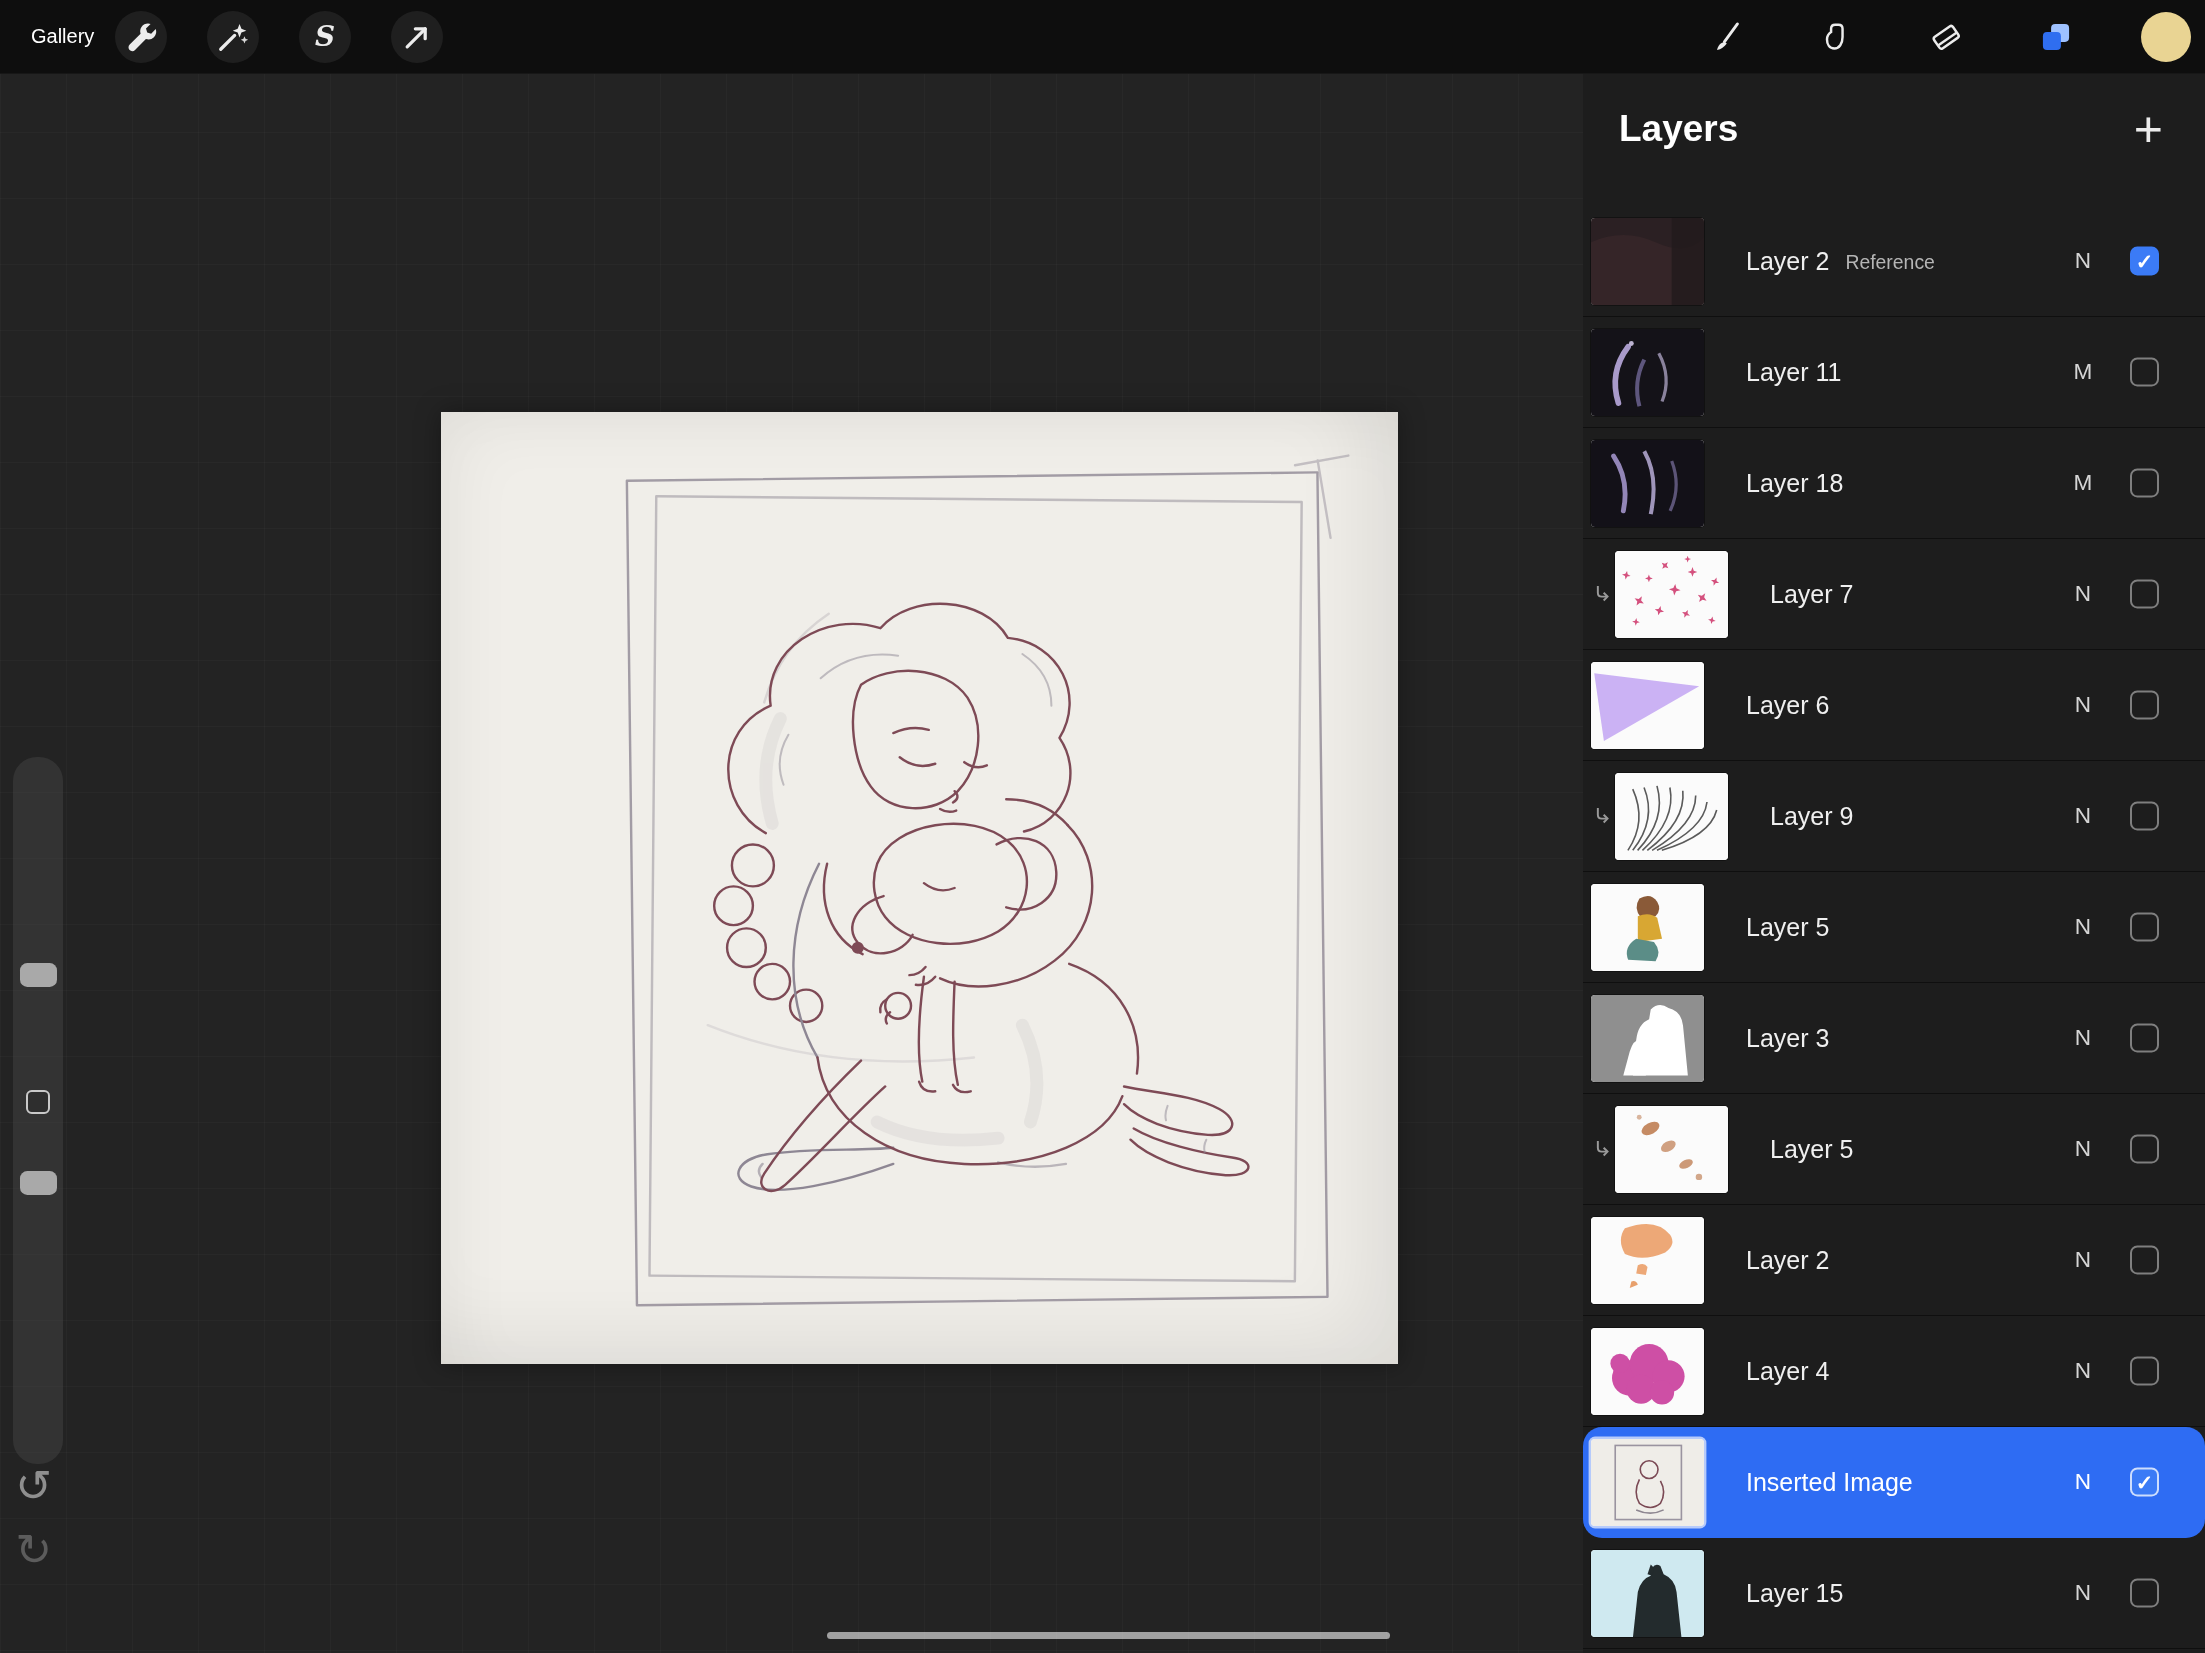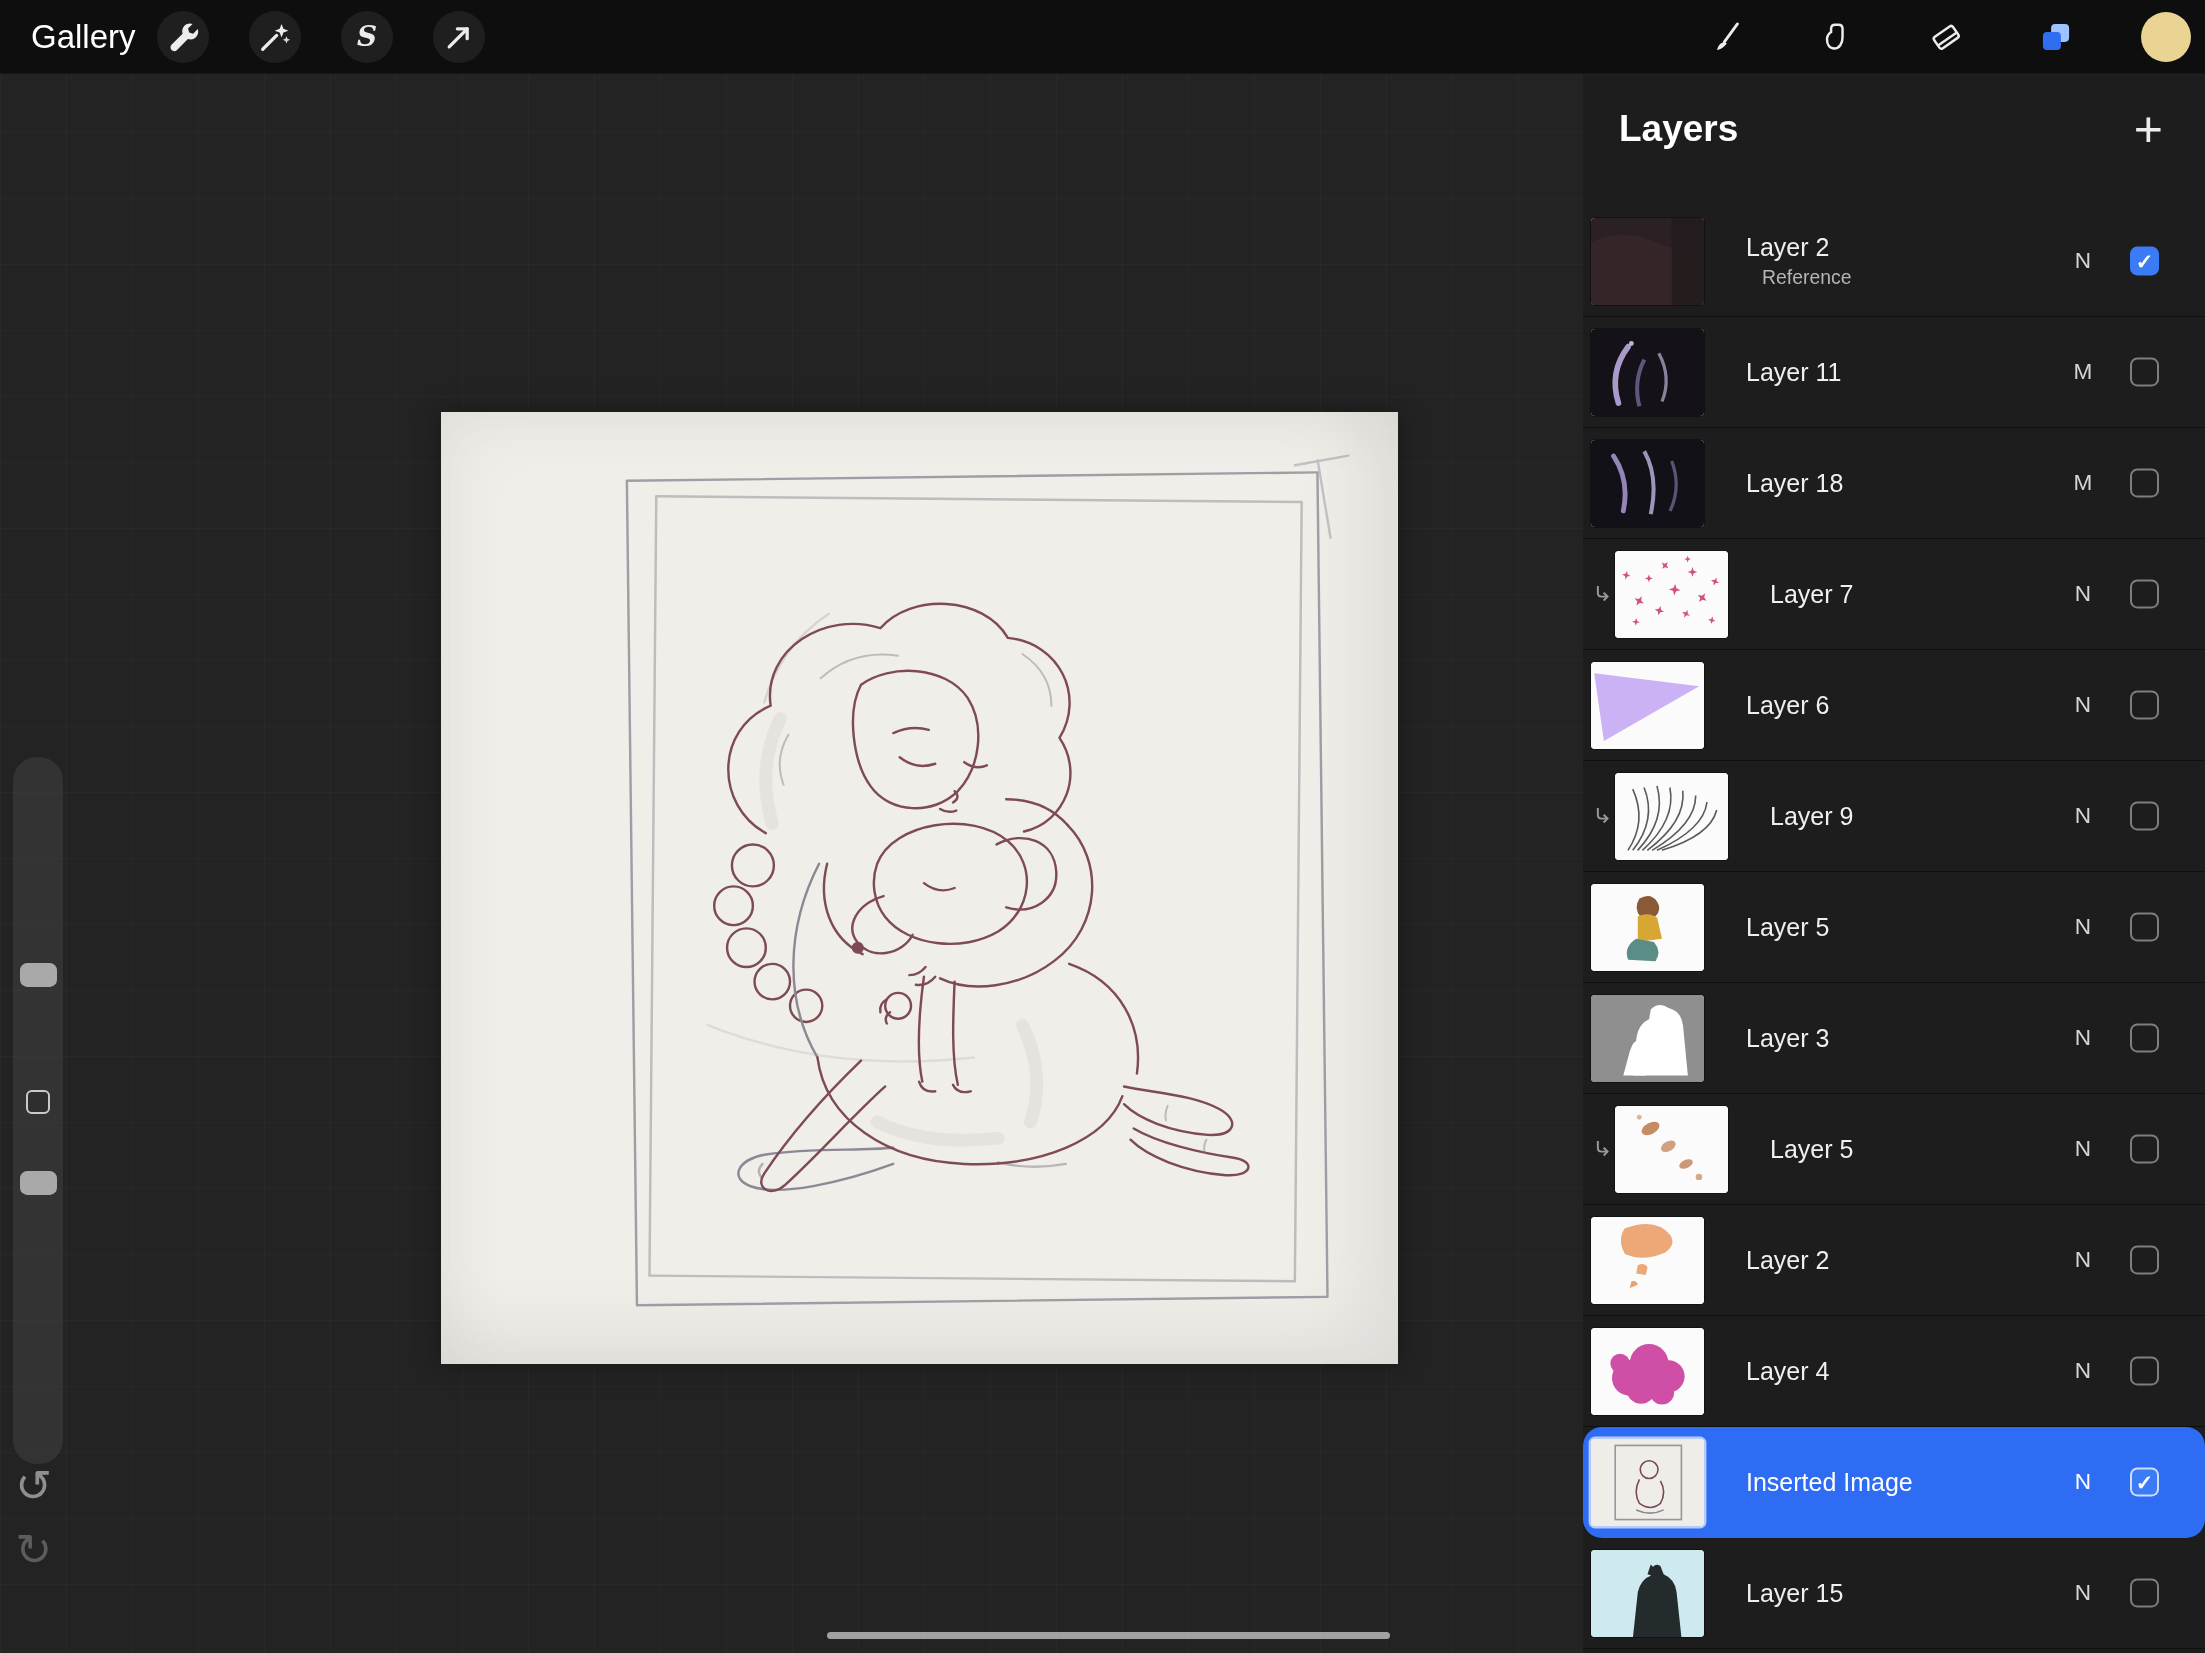--- a/index.html
+++ b/index.html
@@ -6,21 +6,21 @@
   #app{position:relative;width:2205px;height:1653px;overflow:hidden;
        font-family:"Liberation Sans",sans-serif;color:#ededed;
        background-color:#232323;
        background-image:
          linear-gradient(rgba(255,255,255,.025) 0.8px,transparent 0.8px),
          linear-gradient(90deg,rgba(255,255,255,.025) 0.8px,transparent 0.8px);
        background-size:66px 66px;}
   
   #topbar{position:absolute;top:0;left:0;right:0;height:73px;background:#0e0e0e;
           display:flex;align-items:center;border-bottom:0.8px solid rgba(255,255,255,.04);z-index:30;}
-  #gallery-btn{font-size:33px;color:#fff;padding:0 21px 0 31px;cursor:default;}
+  #gallery-btn{font-size:20px;color:#fff;padding:0 21px 0 31px;cursor:default;}
   .tool-strip{display:flex;align-items:center;}
   #left-tools{gap:40px;}
   #right-tools{margin-left:auto;gap:58px;padding-right:13px;}
   .tool{width:52px;height:52px;display:flex;align-items:center;justify-content:center;border-radius:50%;}
   #left-tools .tool{background:rgba(255,255,255,.07);}
   .tool-icon{width:36px;height:36px;display:flex;align-items:center;justify-content:center;}
   .tool-icon svg{width:36px;height:36px;}
   .color-dot{width:50px;height:50px;border-radius:50%;}
   
   #sidebar{position:absolute;left:13px;top:757px;width:50px;height:707px;
@@ -46,21 +46,21 @@
   #layer-rows{position:absolute;top:133px;left:0;right:0;bottom:0;overflow:hidden;}
   .layer-row{position:relative;height:111px;display:flex;align-items:center;padding-left:8px;
              box-sizing:border-box;border-bottom:0.8px solid rgba(0,0,0,.45);}
   .layer-row.selected{background:#2e6cf3;border-radius:19px;border-bottom-color:transparent;}
   .clip-icon{width:24px;height:24px;display:flex;align-items:center;justify-content:center;flex:0 0 24px;}
   .clip-icon svg{width:19.4px;height:19.4px;}
   .layer-thumb{width:113px;height:87px;border-radius:4px;overflow:hidden;background:#fbfbfb;
                box-shadow:0 0 0 0.8px rgba(0,0,0,.5);flex:0 0 113px;}
   .layer-row.selected .layer-thumb{box-shadow:0 0 0 2.4px rgba(255,255,255,.65);}
   .layer-thumb svg{width:100%;height:100%;display:block;}
-  .layer-text{margin-left:42px;display:flex;flex-direction:column;justify-content:center;}
+  .layer-text{margin-left:42px;display:flex;flex-direction:row;justify-content:center;}
   .layer-name{font-size:25px;color:#efefef;}
   .layer-subtitle{font-size:19.4px;color:#b5b5b5;margin-top:4px;margin-left:16px;}
   .layer-row.selected .layer-name{color:#fff;}
   .blend{position:absolute;right:106px;top:50%;transform:translateY(-50%);width:32px;
          text-align:center;font-size:22.6px;color:#d5d5d5;}
   .layer-row.selected .blend{color:#fff;}
   .checkbox{position:absolute;right:46px;top:50%;transform:translateY(-50%);width:29px;height:29px;
             border:2.4px solid #7f7f7f;border-radius:7.3px;box-sizing:border-box;
             display:flex;align-items:center;justify-content:center;}
   .checkbox .check{display:none;color:#fff;font-size:21px;font-weight:bold;line-height:1;}

